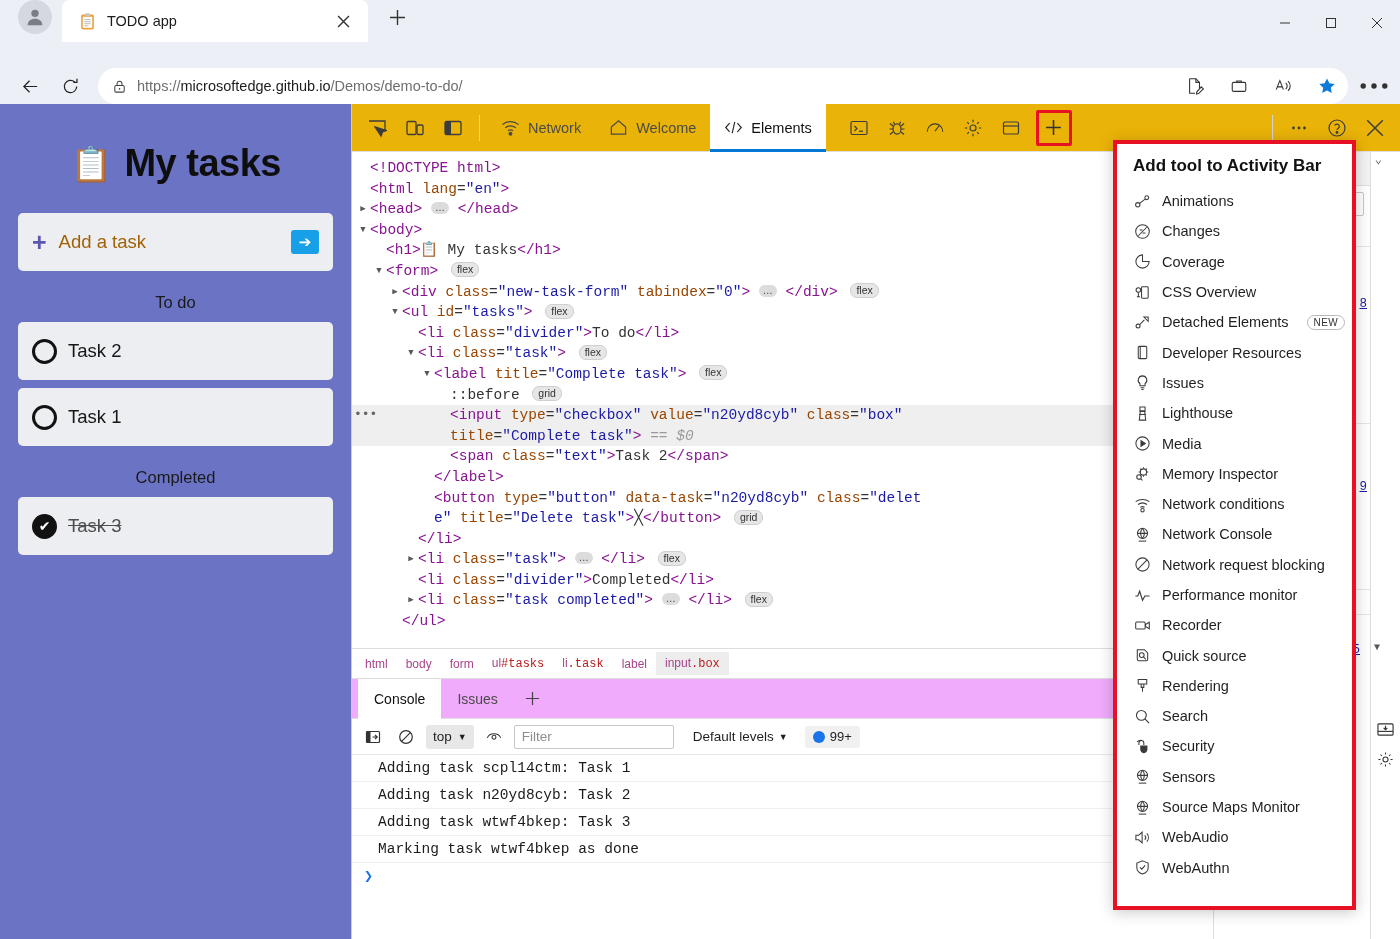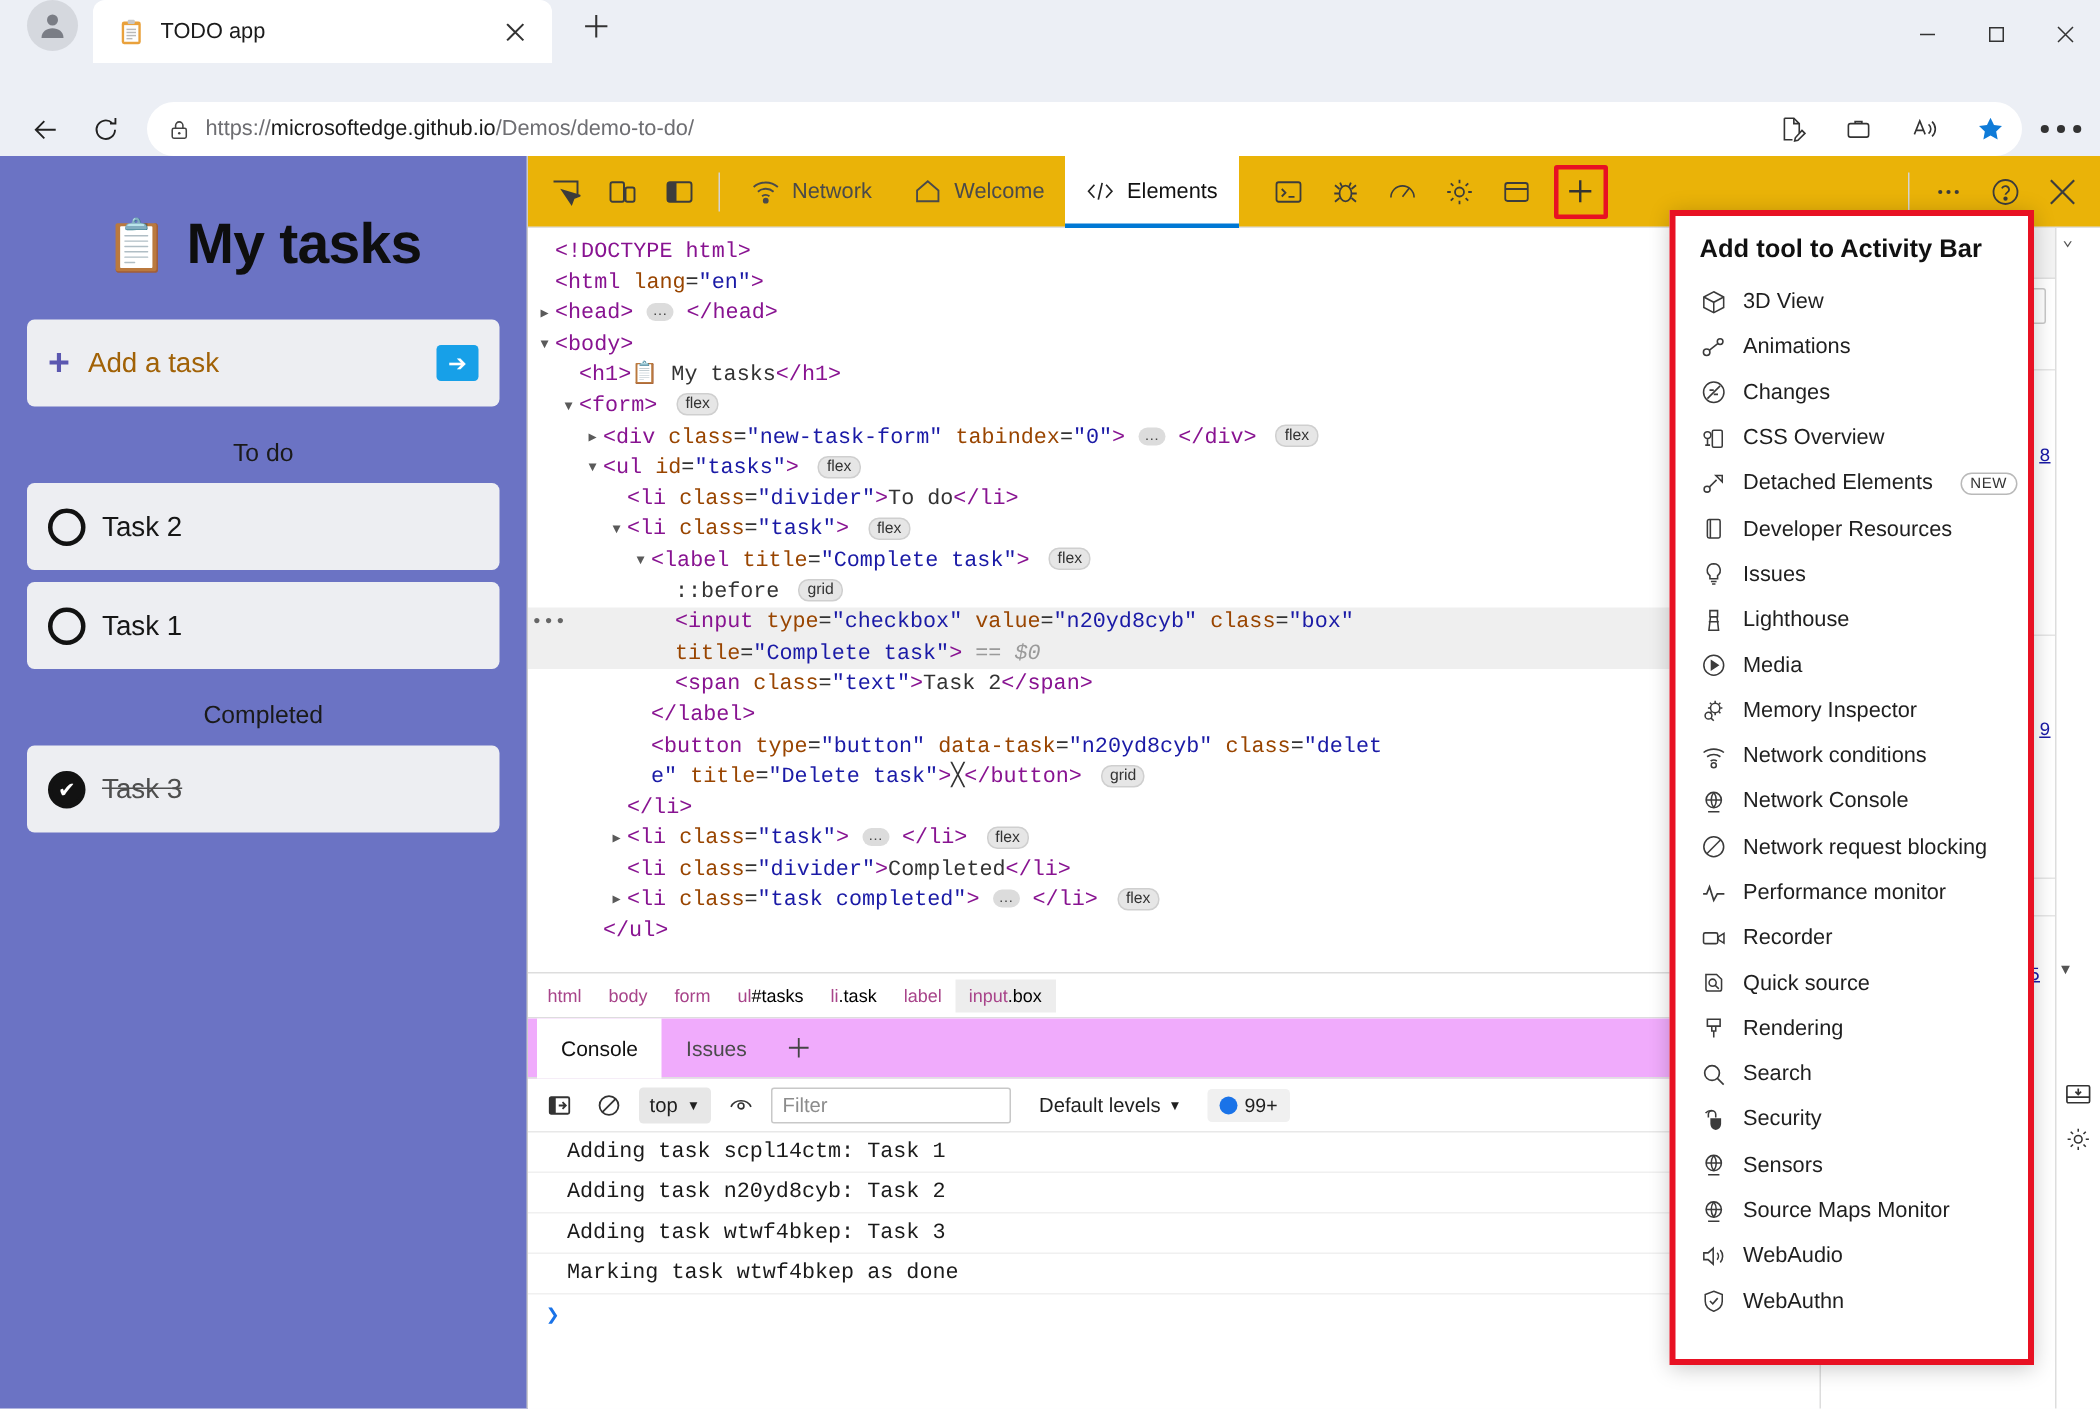--- a/index.html
+++ b/index.html
@@ -139,21 +139,21 @@
 
   #dom-scroll { width:15px; background:#fff; border-left:1px solid #eee; position:relative; flex:0 0 auto; }
   .sb-arrow { height:14px; display:flex; align-items:center; justify-content:center; color:#555; font-size:8px; }
   #dom-thumb { position:absolute; left:3px; width:9px; top:60px; height:118px; background:#a6a6a6; border-radius:5px; }
 
   
   #breadcrumb { height:30px; display:flex; align-items:center; background:#fff; border-bottom:1px solid #ddd;
                 font-size:12px; padding-left:4px; }
   .bc { padding:4px 9px; color:#a8448a; }
   .bc.active { background:#ededed; }
-  .bc .cls { color:#000000; }
+  .bc .cls { color:#b91c1c;font-family:Liberation Mono, monospace; }
 
   
   #drawer { flex:1; display:flex; flex-direction:column; background:#fff; min-height:0; }
   #drawer-tabs { height:40px; display:flex; align-items:center; background:#f0abfc; border-bottom:1px solid #e0e0e0; padding-left:6px; }
   .dw-tab { height:40px; display:flex; align-items:center; padding:0 16px; font-size:14px; color:#4a4a4a; }
   .dw-tab.active { background:#fff; color:#111; }
   #drawer-add { width:30px; height:30px; display:flex; align-items:center; justify-content:center; color:#444; margin-left:4px; }
   #drawer-add svg { width:15px; height:15px; }
 
   #console-toolbar { height:36px; display:flex; align-items:center; gap:7px; padding:0 8px; border-bottom:1px solid #e8e8e8; }
@@ -614,45 +614,45 @@
       <span class="peek-num" style="top:48px; right:18px; color:#555; text-decoration:none; font-size:12px;">⌄</span>
     </div>
   </div>
 
   <div id="add-tool-popup">
     <div id="popup-title">Add tool to Activity Bar</div>
     <div id="popup-list">
         <div class="tool-item">
           <span class="ico">
             <svg viewBox="0 0 18 18" stroke="currentColor" stroke-width="1.1" fill="none">
-              <path d="M9 1.6 L16 5.3 V12.7 L9 16.4 L2 12.7 V5.3 Z"></path>
-              <path d="M2 5.3 L9 9 L16 5.3 M9 9 V16.4"></path>
-            </svg>
-          </span>
-          <span>3D View</span>
-        </div>
-        <div class="tool-item">
-          <span class="ico">
-            <svg viewBox="0 0 18 18" stroke="currentColor" stroke-width="1.1" fill="none">
               <circle cx="4" cy="12.5" r="2.3"></circle>
               <circle cx="13.5" cy="5" r="2"></circle>
               <path d="M6 11 L11.8 6.4"></path>
             </svg>
           </span>
           <span>Animations</span>
         </div>
         <div class="tool-item">
           <span class="ico">
             <svg viewBox="0 0 18 18" stroke="currentColor" stroke-width="1.1" fill="none">
               <circle cx="9" cy="9" r="7.2"></circle>
               <path d="M4.5 13.5 L13.5 4.5"></path>
               <path d="M6 7.5 H9 M9 10.5 H12"></path>
             </svg>
           </span>
           <span>Changes</span>
+        </div>
+        <div class="tool-item">
+          <span class="ico">
+            <svg viewBox="0 0 18 18" stroke="currentColor" stroke-width="1.1" fill="none">
+              <path d="M9 9 V2 A7 7 0 1 0 16 9 Z"></path>
+              <path d="M9 9 H16"></path>
+            </svg>
+          </span>
+          <span>Coverage</span>
         </div>
         <div class="tool-item">
           <span class="ico">
             <svg viewBox="0 0 18 18" stroke="currentColor" stroke-width="1.1" fill="none">
               <rect x="8" y="3" width="7" height="12" rx="1"></rect>
               <circle cx="4.6" cy="6.4" r="2.4"></circle>
               <path d="M4.6 8.8 V13.5 M3 13.5 H6.4"></path>
             </svg>
           </span>
           <span>CSS Overview</span>

